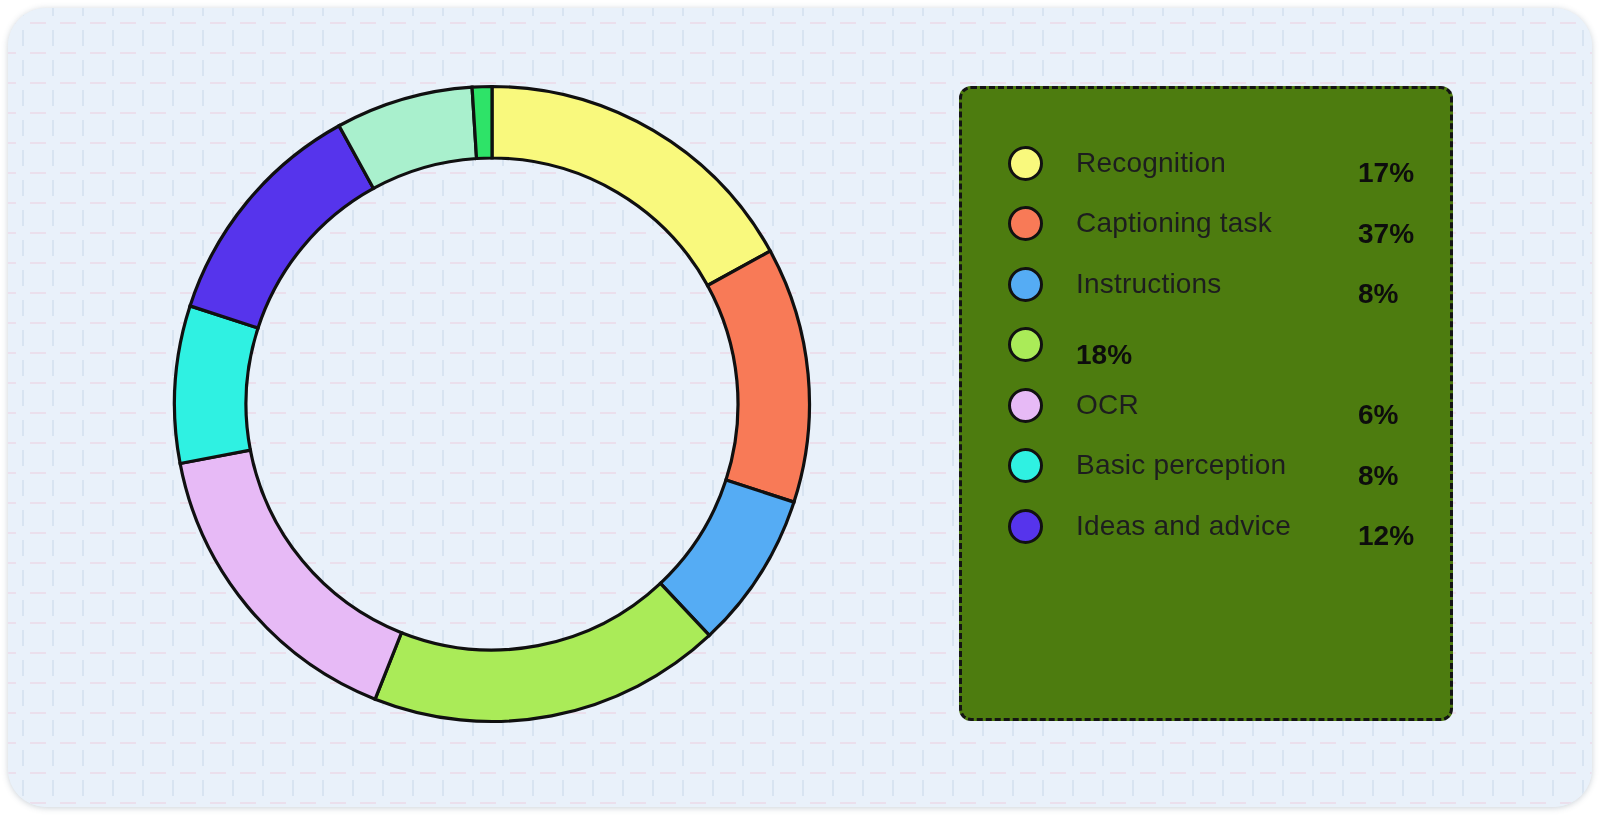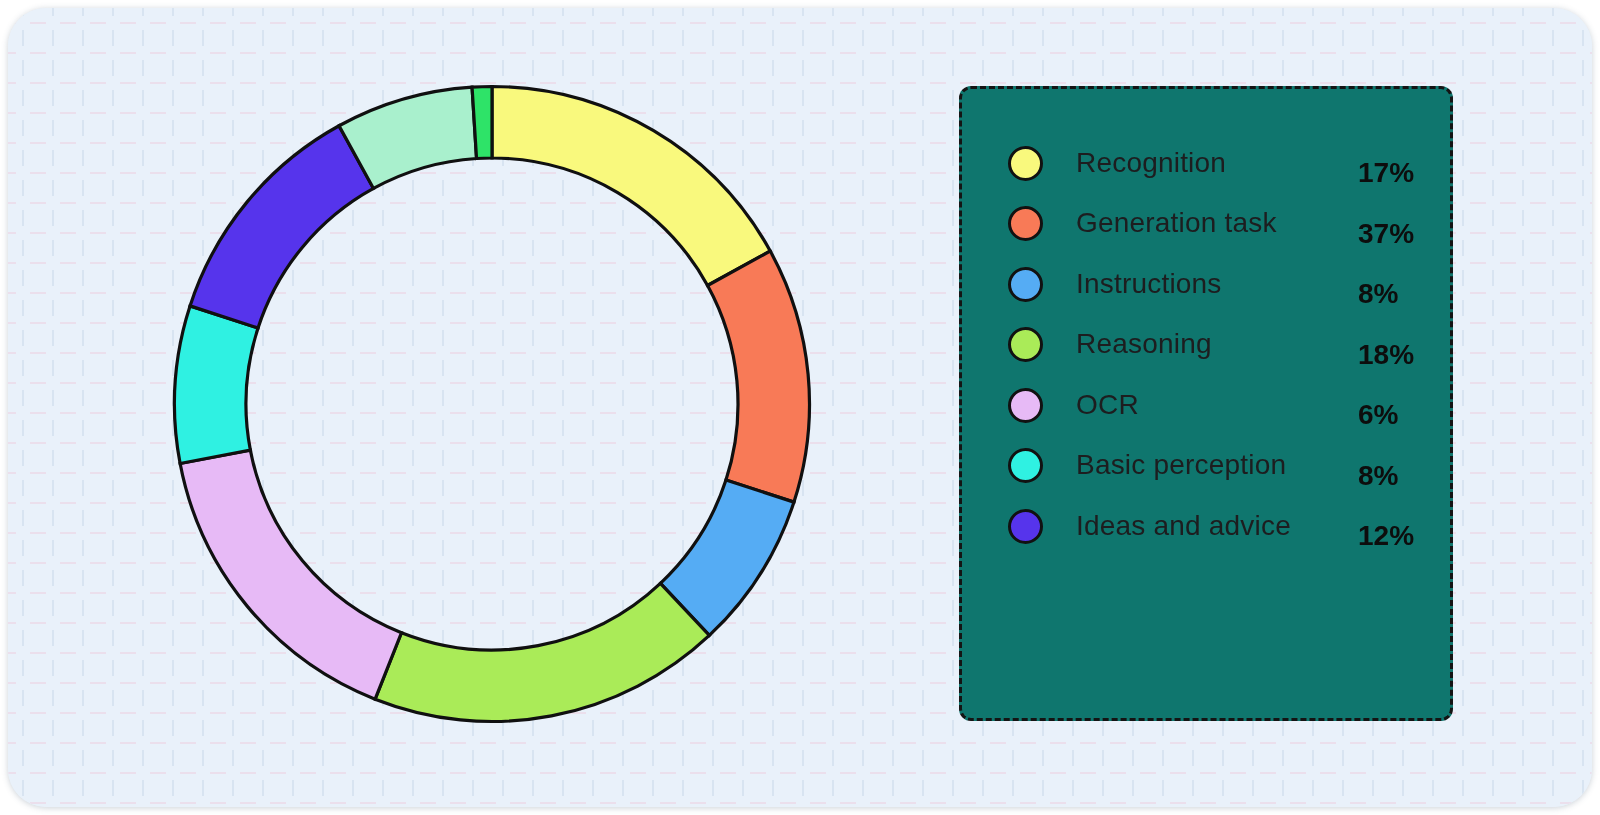--- a/index.html
+++ b/index.html
@@ -42,21 +42,21 @@
     pointer-events: none;
   }
   .donut-svg path { pointer-events: auto; }
   .legend-panel {
     position: absolute;
     left: 959px;
     top: 86px;
     width: 494px;
     height: 635px;
     box-sizing: border-box;
-    background: #0f766e;
+    background: #4d7c0f;
     border: 3px dashed #141414;
     border-radius: 12px;
     padding: 44px 0 0 46px;
     display: flex;
     flex-direction: column;
   }
   .legend-row {
     display: flex;
     align-items: center;
     height: 60.5px;
@@ -116,31 +116,30 @@
   </svg>
 
   <div class="legend-panel" id="legend-panel">
       <div class="legend-row">
       <span class="legend-swatch" style="background: rgb(249, 249, 125);"></span>
       <span class="legend-label">Recognition</span>
       <span class="legend-value">17%</span>
     </div>
       <div class="legend-row">
       <span class="legend-swatch" style="background: rgb(248, 122, 87);"></span>
-      <span class="legend-label">Generation task</span>
+      <span class="legend-label">Captioning task</span>
       <span class="legend-value">37%</span>
     </div>
       <div class="legend-row">
       <span class="legend-swatch" style="background: rgb(85, 172, 244);"></span>
       <span class="legend-label">Instructions</span>
       <span class="legend-value">8%</span>
     </div>
       <div class="legend-row">
       <span class="legend-swatch" style="background: rgb(170, 235, 88);"></span>
-      <span class="legend-label">Reasoning</span>
       <span class="legend-value">18%</span>
     </div>
       <div class="legend-row">
       <span class="legend-swatch" style="background: rgb(231, 186, 246);"></span>
       <span class="legend-label">OCR</span>
       <span class="legend-value">6%</span>
     </div>
       <div class="legend-row">
       <span class="legend-swatch" style="background: rgb(47, 241, 226);"></span>
       <span class="legend-label">Basic perception</span>

